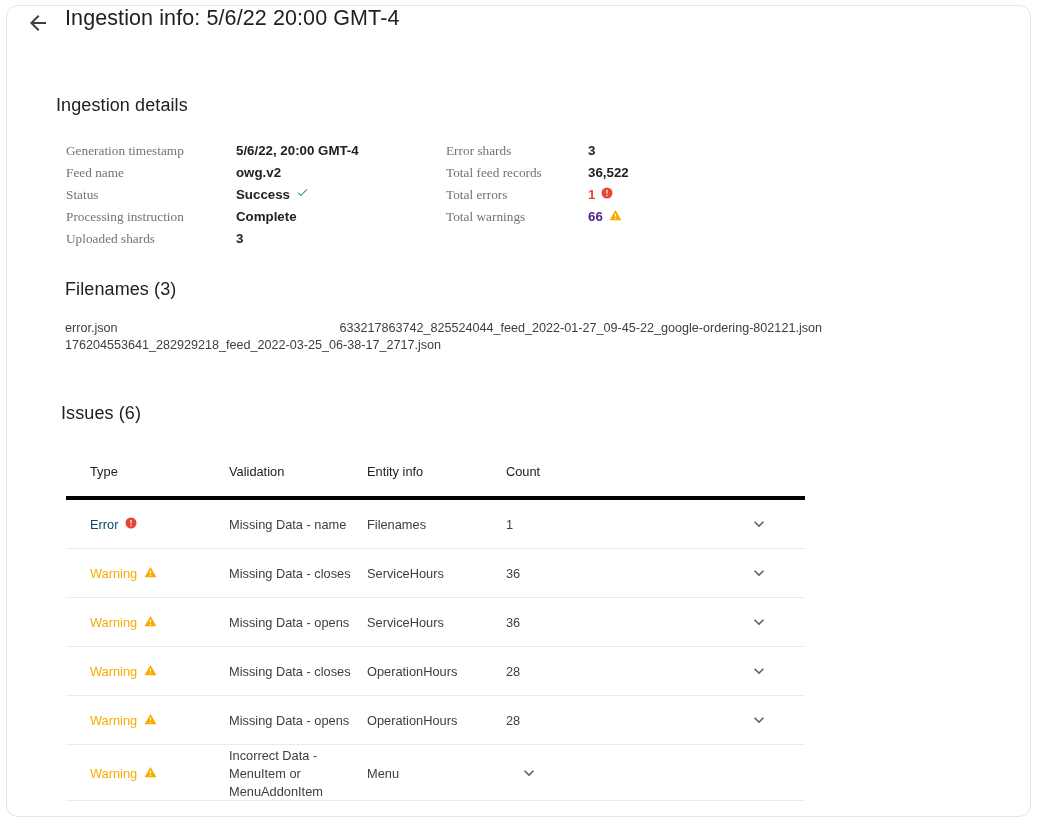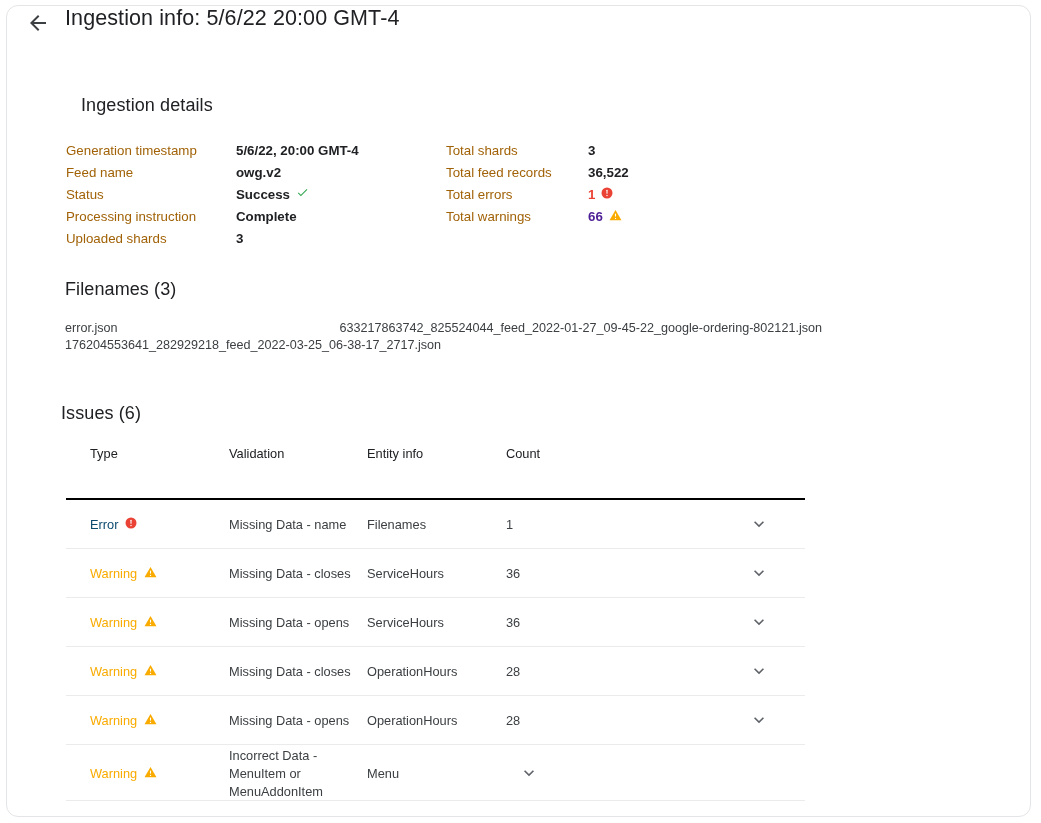--- a/index.html
+++ b/index.html
@@ -50,37 +50,38 @@
     white-space: nowrap;
   }
 
   
   .section-title {
     font-size: 18px;
     color: #202124;
     letter-spacing: 0.1px;
   }
 
-  #details-title { position: absolute; left: 74px; top: 89px; }
+  #details-title { position: absolute; left: 49px; top: 89px; }
 
   
   .detail-col { position: absolute; }
   #detail-col-left  { left: 59px;  top: 134px; }
   #detail-col-right { left: 439px; top: 134px; }
 
   .detail-row {
     display: flex;
     align-items: baseline;
     height: 22px;
     line-height: 22px;
   }
   .detail-label {
     font-size: 13.3px;
-    color: #a16207;
+    color: #737373;
     white-space: nowrap;
+    font-family: Liberation Serif, serif;
   }
   #detail-col-left .detail-label  { width: 170px; }
   #detail-col-right .detail-label { width: 142px; }
   .detail-value {
     font-size: 13.3px;
     color: #202124;
     font-weight: bold;
     white-space: nowrap;
     display: flex;
     align-items: center;
@@ -111,21 +112,22 @@
 
   #issues-table {
     position: absolute;
     left: 59px;
     top: 440px;
     width: 739px;
   }
   .tbl-head {
     height: 54px;
     display: flex;
-    border-bottom: 2px solid #000000;
+    align-items: center;
+    border-bottom: 4px solid #000000;
   }
   .tbl-head .cell {
     font-size: 12.8px;
     color: #202124;
     font-weight: normal;
   }
   .tbl-row {
     min-height: 49px;
     display: flex;
     align-items: center;
@@ -200,21 +202,21 @@
       <div class="detail-value">Complete</div>
     </div>
     <div class="detail-row">
       <div class="detail-label">Uploaded shards</div>
       <div class="detail-value">3</div>
     </div>
   </div>
 
   <div class="detail-col" id="detail-col-right">
     <div class="detail-row">
-      <div class="detail-label">Total shards</div>
+      <div class="detail-label">Error shards</div>
       <div class="detail-value">3</div>
     </div>
     <div class="detail-row">
       <div class="detail-label">Total feed records</div>
       <div class="detail-value">36,522</div>
     </div>
     <div class="detail-row">
       <div class="detail-label">Total errors</div>
       <div class="detail-value err">
         <span>1</span>

